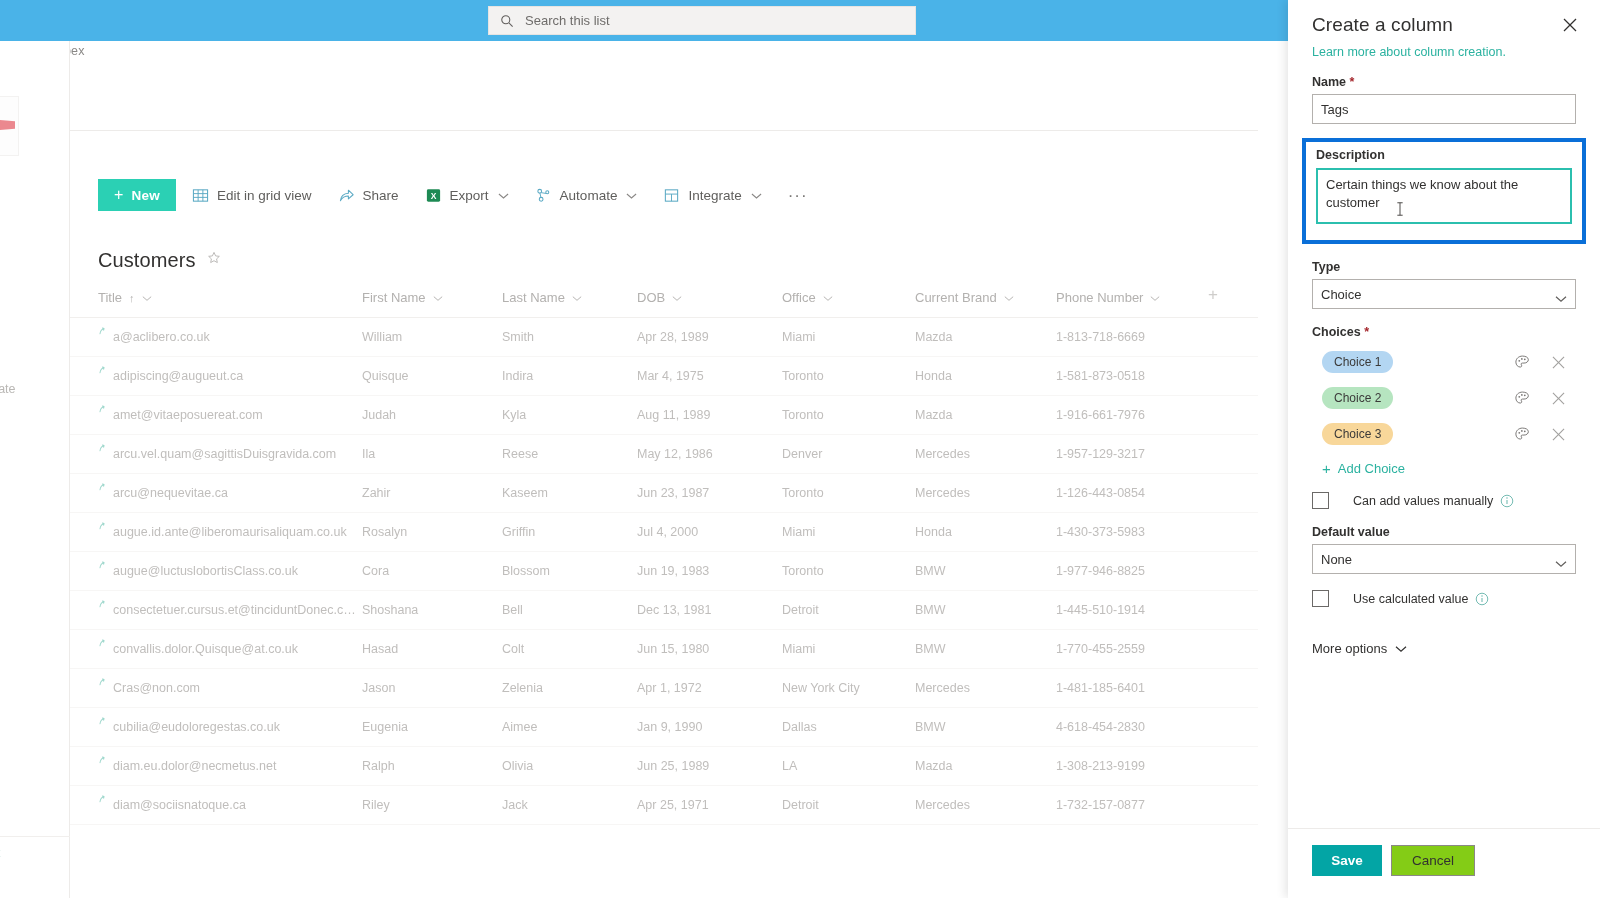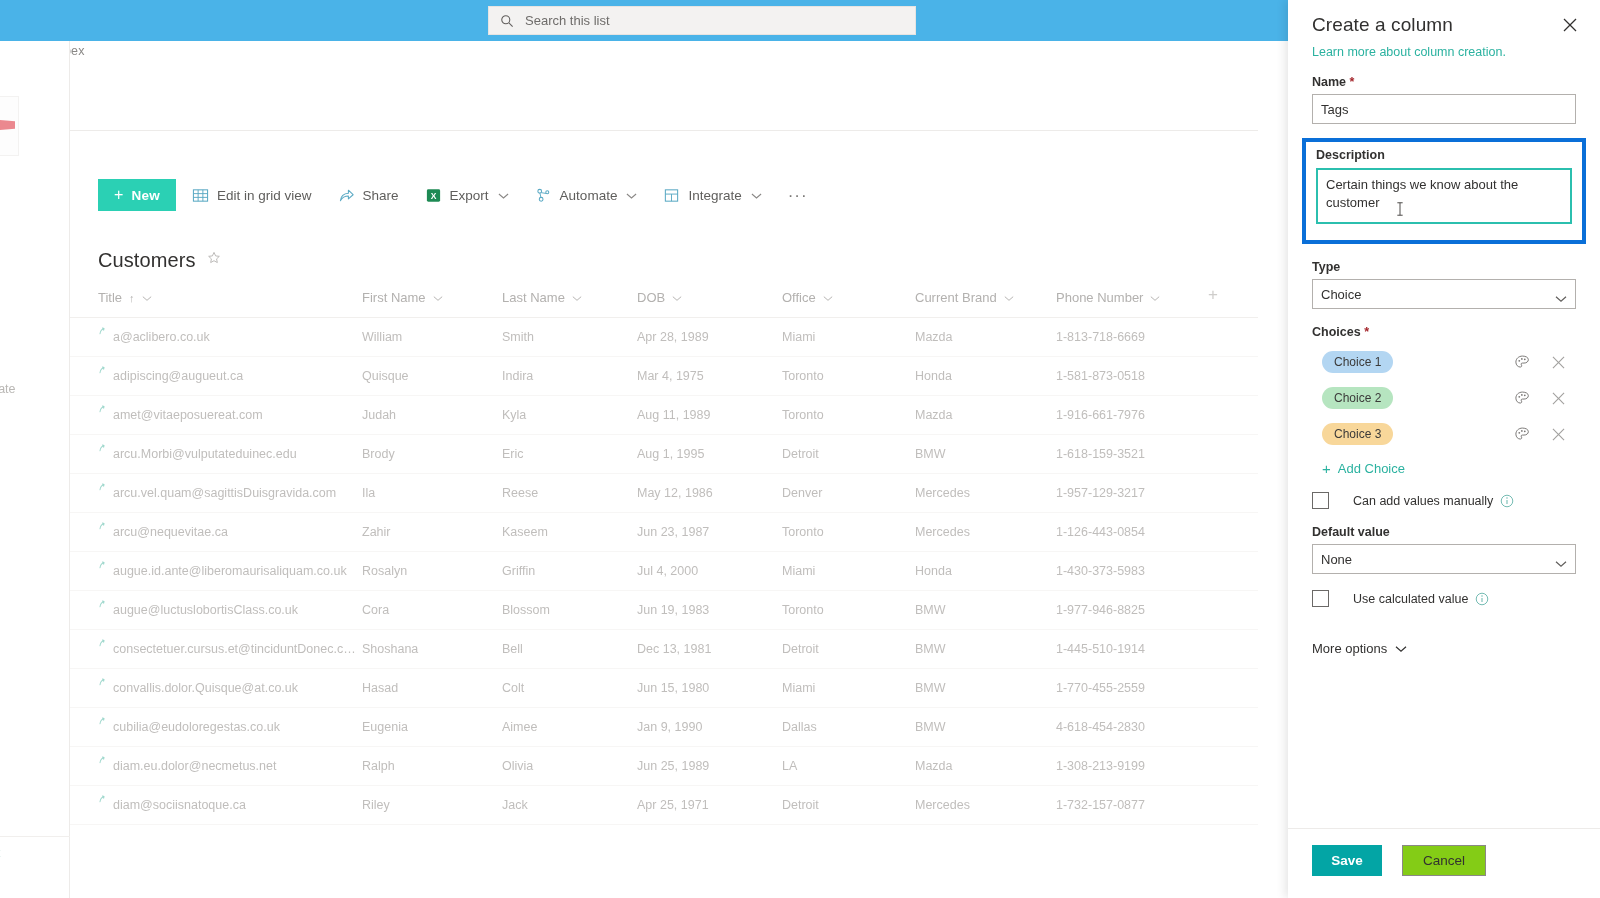--- a/index.html
+++ b/index.html
@@ -201,21 +201,21 @@
   .info-ico { margin-left: 7px; display: flex; cursor: pointer; }
 
   .more-options {
     display: flex; align-items: center; padding: 0 24px; margin-top: 34px;
     font-size: 13px; color: #323130; cursor: pointer;
   }
   .more-options .mo-chev { margin-left: 8px; display: block; }
 
   .panel-footer {
     flex: 0 0 auto; border-top: 1px solid #edebe9;
-    padding: 16px 24px 22px 24px; display: flex; align-items: center; gap: 20px;
+    padding: 16px 24px 22px 24px; display: flex; align-items: center; gap: 9px;
   }
   .btn-save {
     height: 31px; min-width: 70px; padding: 0 16px;
     background: #03a5a5; color: #fff; border: 0;
     font-family: "Liberation Sans", sans-serif; font-size: 13.5px; font-weight: 600;
     cursor: pointer;
   }
   .btn-cancel {
     height: 31px; min-width: 84px; padding: 0 16px;
     background: #84cc16; color: #323130; border: 1px solid #8a8886;
@@ -459,32 +459,20 @@
               <td class="">Kyla</td>
               <td class="">Aug 11, 1989</td>
               <td class="">Toronto</td>
               <td class="">Mazda</td>
               <td class="">1-916-661-7976</td>
               <td></td>
             </tr>
             <tr>
               <td class="title-cell col-pad"><span class="title-flag"><svg width="11" height="11" viewBox="0 0 12 12">
                     <path d="M2.2 9.6 C2.6 6 4.4 4.4 6.6 3.8 M6.6 3.8 L4.9 3.2 M6.6 3.8 L6.2 5.6" fill="none" stroke="#9fd8cd" stroke-width="1.1" stroke-linecap="round"></path>
-                  </svg></span><span>arcu.Morbi@vulputateduinec.edu</span></td>
-              <td class="">Brody</td>
-              <td class="">Eric</td>
-              <td class="">Aug 1, 1995</td>
-              <td class="">Detroit</td>
-              <td class="">BMW</td>
-              <td class="">1-618-159-3521</td>
-              <td></td>
-            </tr>
-            <tr>
-              <td class="title-cell col-pad"><span class="title-flag"><svg width="11" height="11" viewBox="0 0 12 12">
-                    <path d="M2.2 9.6 C2.6 6 4.4 4.4 6.6 3.8 M6.6 3.8 L4.9 3.2 M6.6 3.8 L6.2 5.6" fill="none" stroke="#9fd8cd" stroke-width="1.1" stroke-linecap="round"></path>
                   </svg></span><span>arcu.vel.quam@sagittisDuisgravida.com</span></td>
               <td class="">Ila</td>
               <td class="">Reese</td>
               <td class="">May 12, 1986</td>
               <td class="">Denver</td>
               <td class="">Mercedes</td>
               <td class="">1-957-129-3217</td>
               <td></td>
             </tr>
             <tr>
@@ -538,20 +526,32 @@
             <tr>
               <td class="title-cell col-pad"><span class="title-flag"><svg width="11" height="11" viewBox="0 0 12 12">
                     <path d="M2.2 9.6 C2.6 6 4.4 4.4 6.6 3.8 M6.6 3.8 L4.9 3.2 M6.6 3.8 L6.2 5.6" fill="none" stroke="#9fd8cd" stroke-width="1.1" stroke-linecap="round"></path>
                   </svg></span><span>convallis.dolor.Quisque@at.co.uk</span></td>
               <td class="">Hasad</td>
               <td class="">Colt</td>
               <td class="">Jun 15, 1980</td>
               <td class="">Miami</td>
               <td class="">BMW</td>
               <td class="">1-770-455-2559</td>
+              <td></td>
+            </tr>
+            <tr>
+              <td class="title-cell col-pad"><span class="title-flag"><svg width="11" height="11" viewBox="0 0 12 12">
+                    <path d="M2.2 9.6 C2.6 6 4.4 4.4 6.6 3.8 M6.6 3.8 L4.9 3.2 M6.6 3.8 L6.2 5.6" fill="none" stroke="#9fd8cd" stroke-width="1.1" stroke-linecap="round"></path>
+                  </svg></span><span>Cras@non.com</span></td>
+              <td class="">Jason</td>
+              <td class="">Zelenia</td>
+              <td class="">Apr 1, 1972</td>
+              <td class="">New York City</td>
+              <td class="">Mercedes</td>
+              <td class="">1-481-185-6401</td>
               <td></td>
             </tr>
             <tr>
               <td class="title-cell col-pad"><span class="title-flag"><svg width="11" height="11" viewBox="0 0 12 12">
                     <path d="M2.2 9.6 C2.6 6 4.4 4.4 6.6 3.8 M6.6 3.8 L4.9 3.2 M6.6 3.8 L6.2 5.6" fill="none" stroke="#9fd8cd" stroke-width="1.1" stroke-linecap="round"></path>
                   </svg></span><span>cubilia@eudoloregestas.co.uk</span></td>
               <td class="">Eugenia</td>
               <td class="">Aimee</td>
               <td class="">Jan 9, 1990</td>
               <td class="">Dallas</td>

